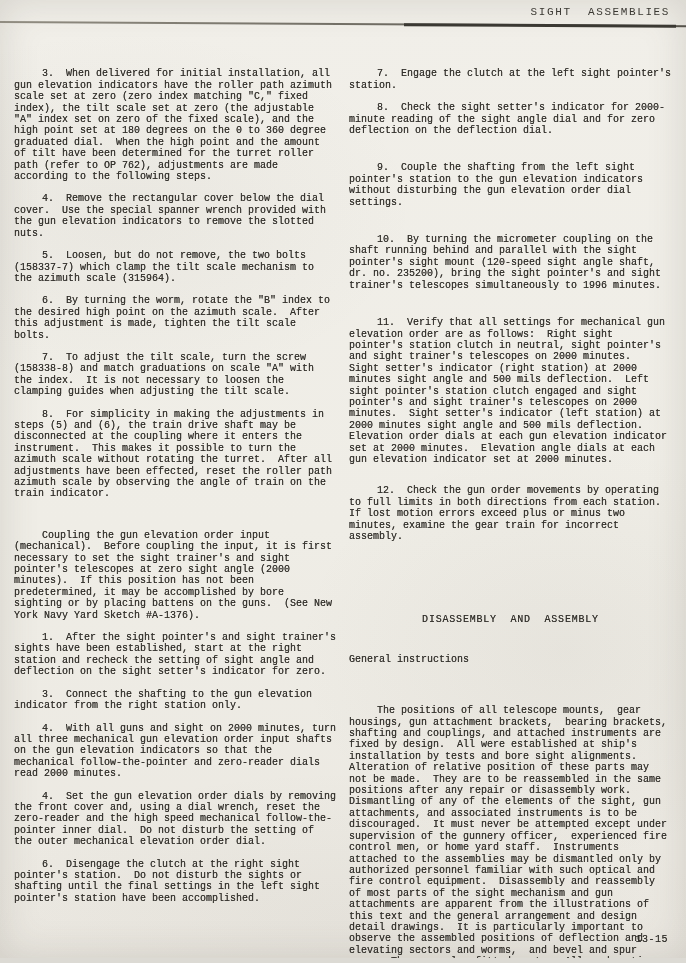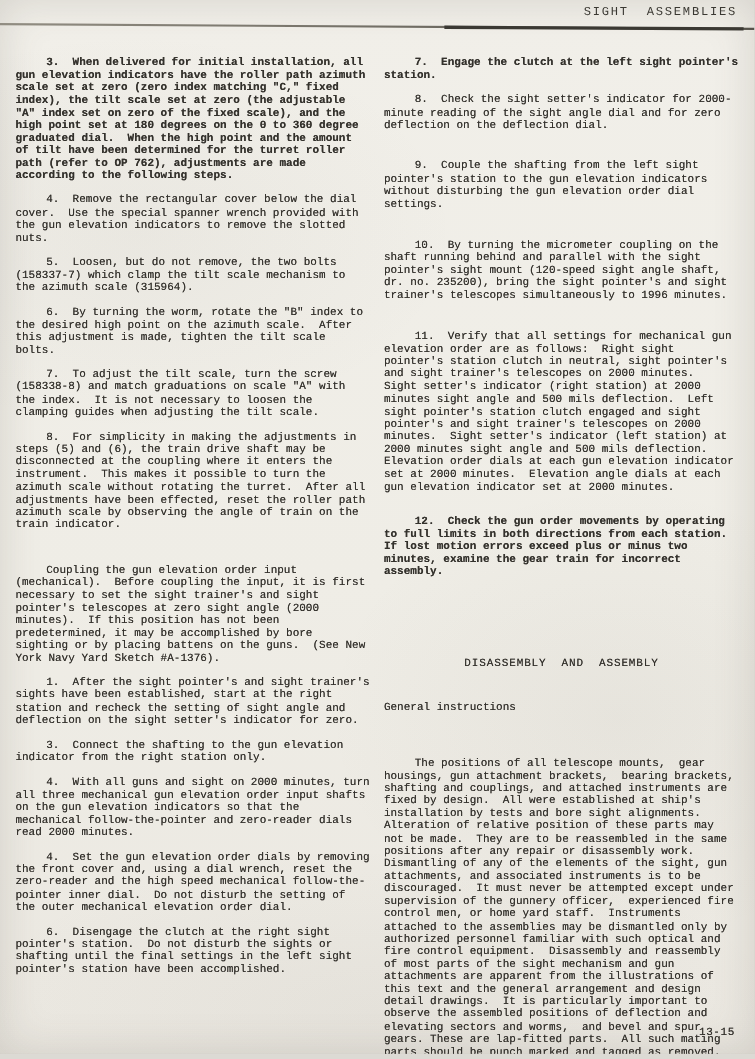--- a/index.html
+++ b/index.html
@@ -55,24 +55,24 @@
   .col{
     width:323px;
   }
   .para{
     margin:11px 0 0 0;
     text-indent:28px;
     white-space:pre-wrap;
     text-align:left;
     text-shadow:0 0 0.35px rgba(45,42,37,0.75);
   }
-  .para.first{margin-top:0;font-weight:bold;}
+  .para.first{margin-top:16px;}
   .gap-lg{margin-top:30px;}
   .gap-md{margin-top:26px;}
-  .gap-md2{margin-top:20px;font-weight:bold;}
+  .gap-md2{margin-top:20px;}
   .underline{
     text-underline-offset:2px;
   }
   .section-heading{
     margin-top:72px;
     text-align:center;
     text-indent:0;
     letter-spacing:0.8px;
     white-space:pre-wrap;
     text-shadow:0 0 0.35px rgba(45,42,37,0.75);

